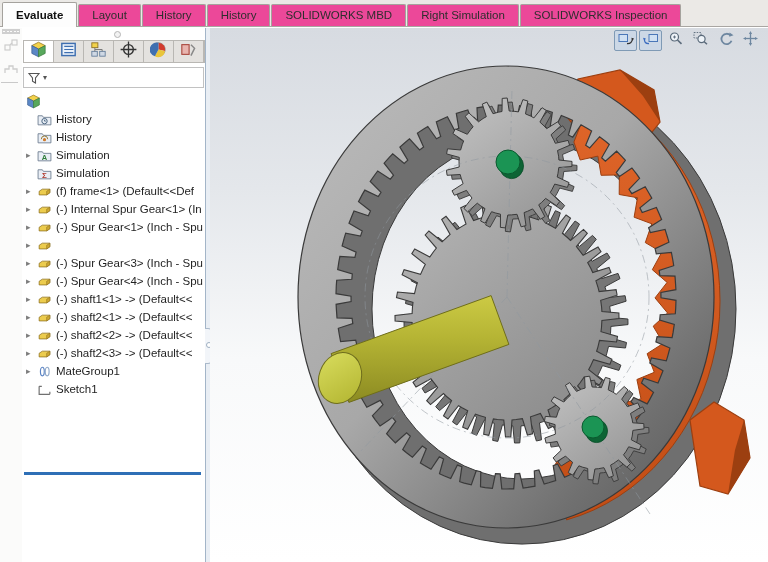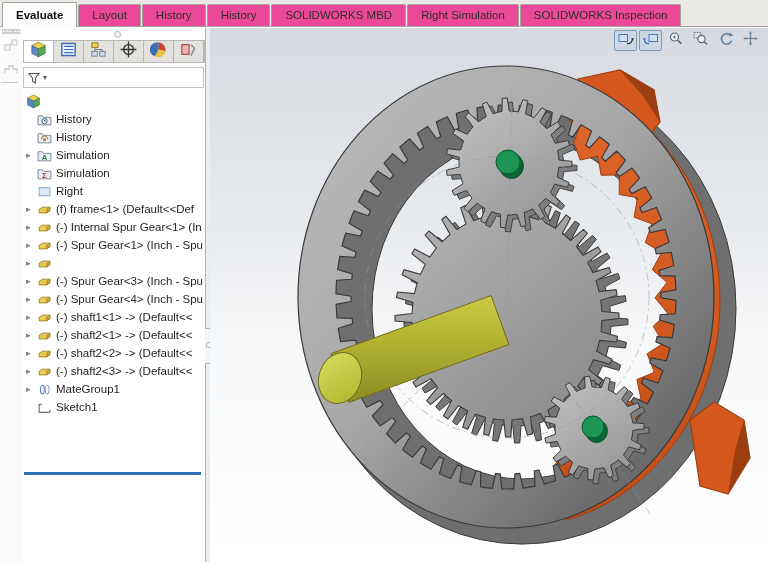--- a/index.html
+++ b/index.html
@@ -172,27 +172,20 @@
             </svg></span>
           <span>Simulation</span>
         </div>
         <div class="trow">
           <span class="arrow"></span>
           <span class="ticon"><svg width="15" height="15" viewBox="0 0 14 14">
               <path d="M1,3.5 L5,3.5 6,5 13,5 13,12 1,12 Z" fill="#e9eef5" stroke="#6b7a8d" stroke-width=".8"></path>
               <text x="7" y="11" font-size="7.5" text-anchor="middle" fill="#b03a2e" font-family="Liberation Sans,sans-serif" font-weight="bold">Σ</text>
             </svg></span>
           <span>Simulation</span>
-        </div>
-        <div class="trow">
-          <span class="arrow"></span>
-          <span class="ticon"><svg width="15" height="15" viewBox="0 0 14 14">
-              <rect x="2" y="3.5" width="10" height="7.5" fill="rgba(150,190,235,0.30)" stroke="#7fa6cf" stroke-width=".9"></rect>
-            </svg></span>
-          <span>Right</span>
         </div>
         <div class="trow">
           <span class="arrow">▸</span>
           <span class="ticon"><svg width="15" height="15" viewBox="0 0 14 14">
               <polygon points="2,6.8 5,4.8 12,4.8 12,8.2 9,10.2 2,10.2" fill="#eccc4e" stroke="#8a6d1e" stroke-width=".7"></polygon>
               <polygon points="12,4.8 12,8.2 9,10.2 9,6.8" fill="#cda832" stroke="#8a6d1e" stroke-width=".5"></polygon>
             </svg></span>
           <span>(f) frame&lt;1&gt; (Default&lt;&lt;Def</span>
         </div>
         <div class="trow">

